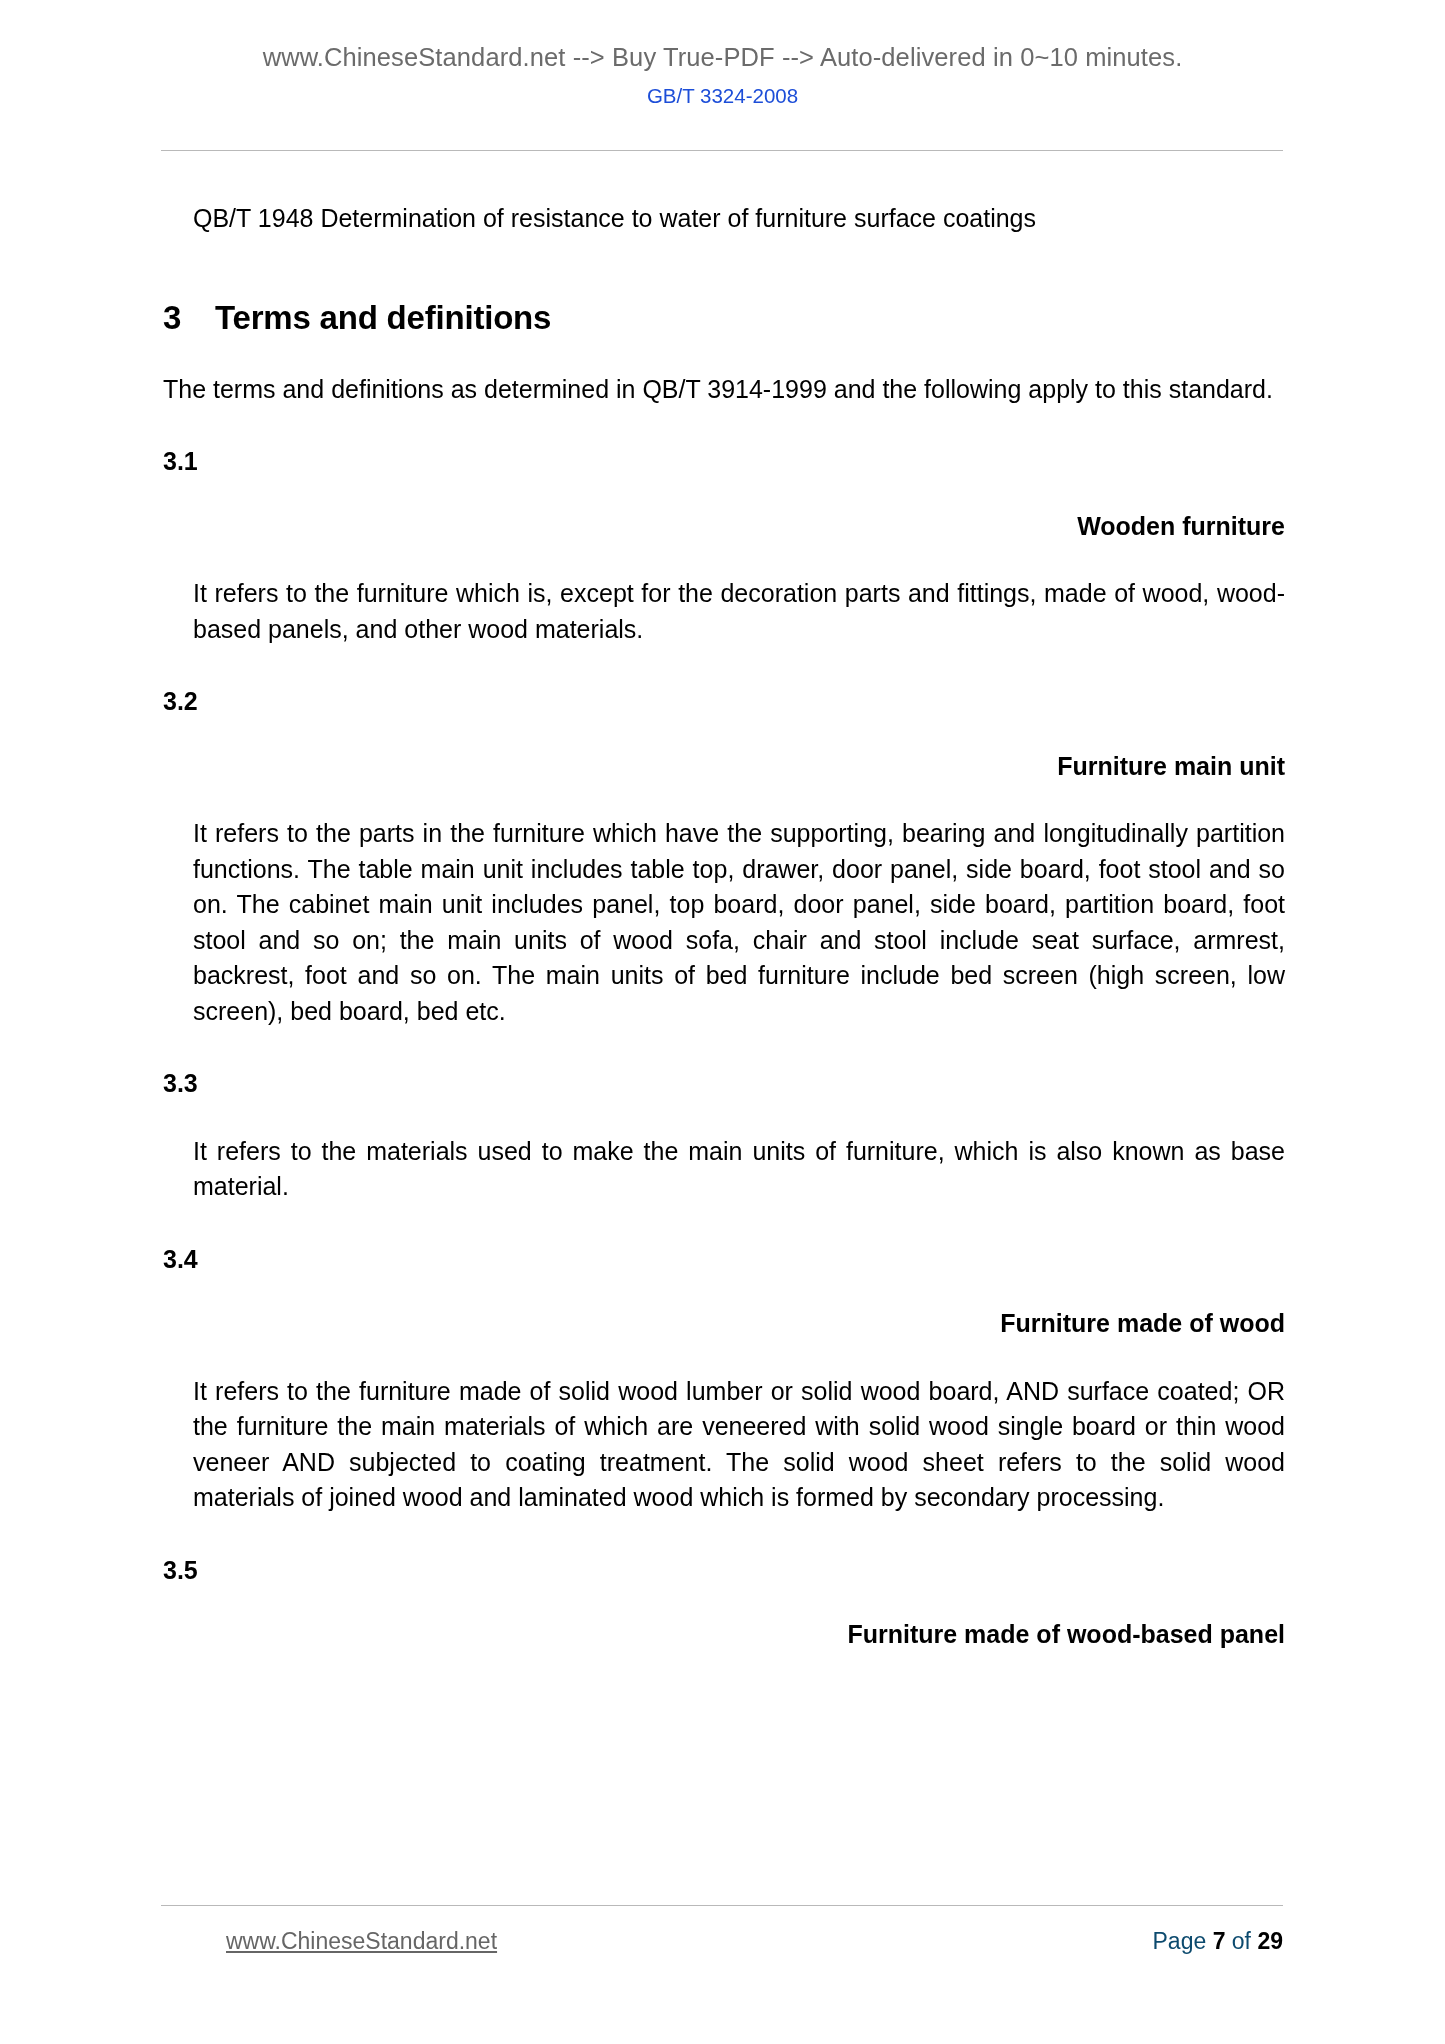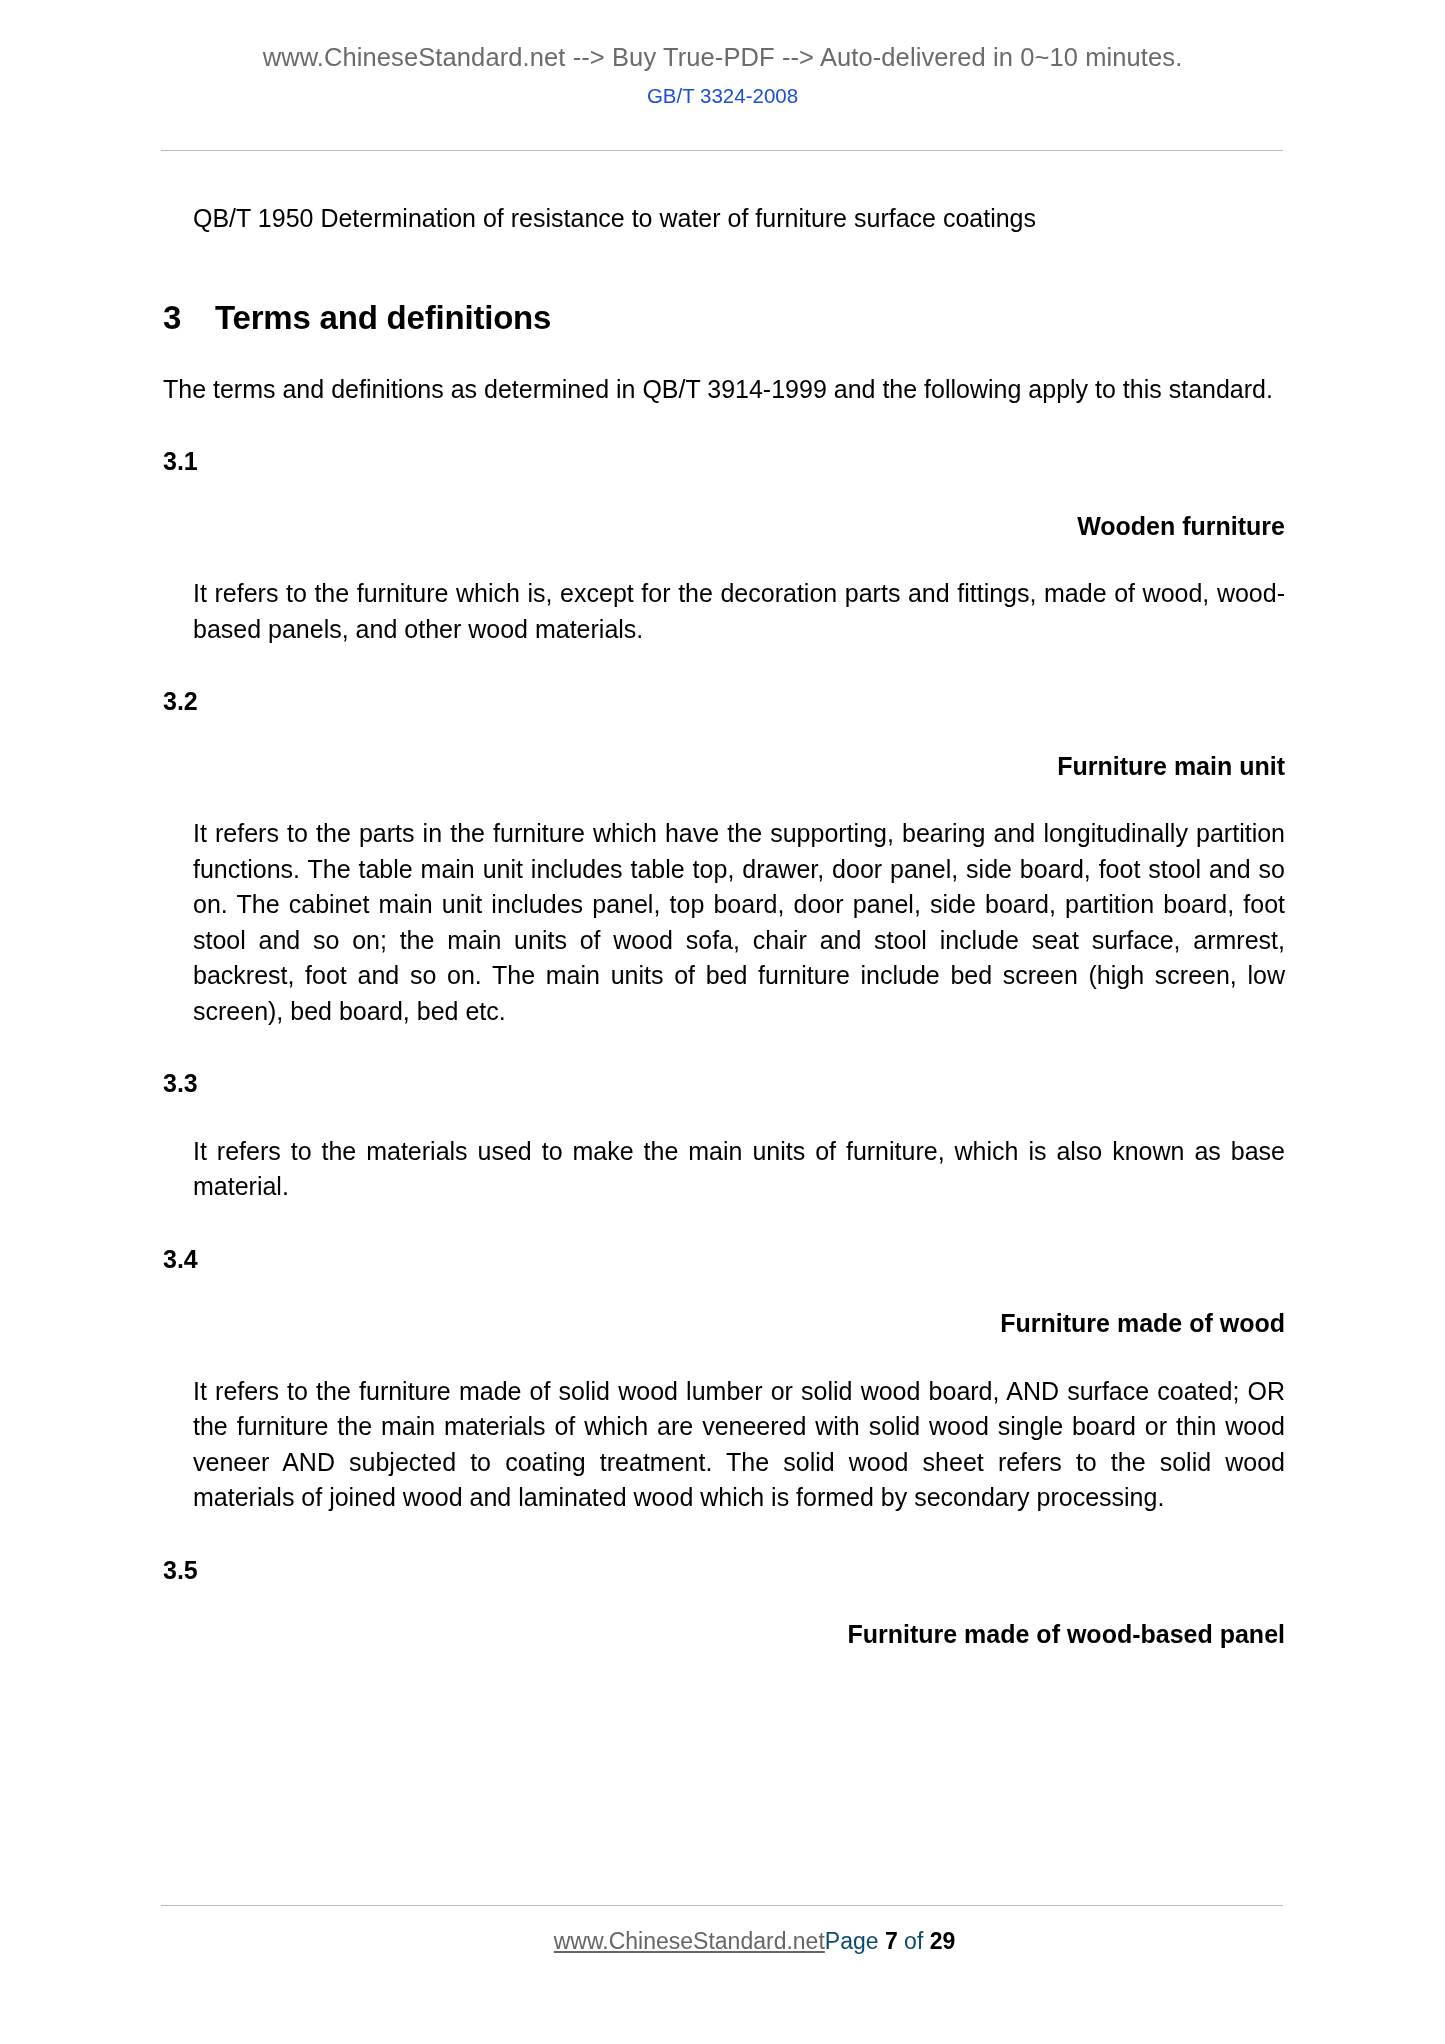--- a/index.html
+++ b/index.html
@@ -109,21 +109,21 @@
     width: 1122px;
     height: 0;
     border-top: 1.4px solid #b9b9b9;
   }
   .footer {
     position: absolute;
     left: 161px;
     top: 1928px;
     width: 1122px;
     display: flex;
-    justify-content: center;
+    justify-content: space-between;
     align-items: baseline;
   }
   .footer-link {
     font-size: 23px;
     color: #666666;
     text-decoration: underline;
     margin-left: 65px;
   }
   .footer-page {
     font-size: 23px;
@@ -141,21 +141,21 @@
 <div class="page">
 
   <div class="header">
     <div class="header-promo">www.ChineseStandard.net --&gt; Buy True-PDF --&gt; Auto-delivered in 0~10 minutes.</div>
     <div class="header-std">GB/T 3324-2008</div>
   </div>
   <div class="header-rule"></div>
 
   <div class="content">
 
-    <p class="ref-line">QB/T 1950 Determination of resistance to water of furniture surface coatings</p>
+    <p class="ref-line">QB/T 1948 Determination of resistance to water of furniture surface coatings</p>
 
     <h2 class="section-title">
       <span class="num">3</span><span>Terms and definitions</span>
     </h2>
 
     <p class="para">The terms and definitions as determined in QB/T 3914-1999 and the following apply to this standard.</p>
 
     <div class="clause-num">3.1</div>
     <div class="clause-term">Wooden furniture</div>
     <p class="para indent">It refers to the furniture which is, except for the decoration parts and fittings, made of wood, wood-based panels, and other wood materials.</p>

